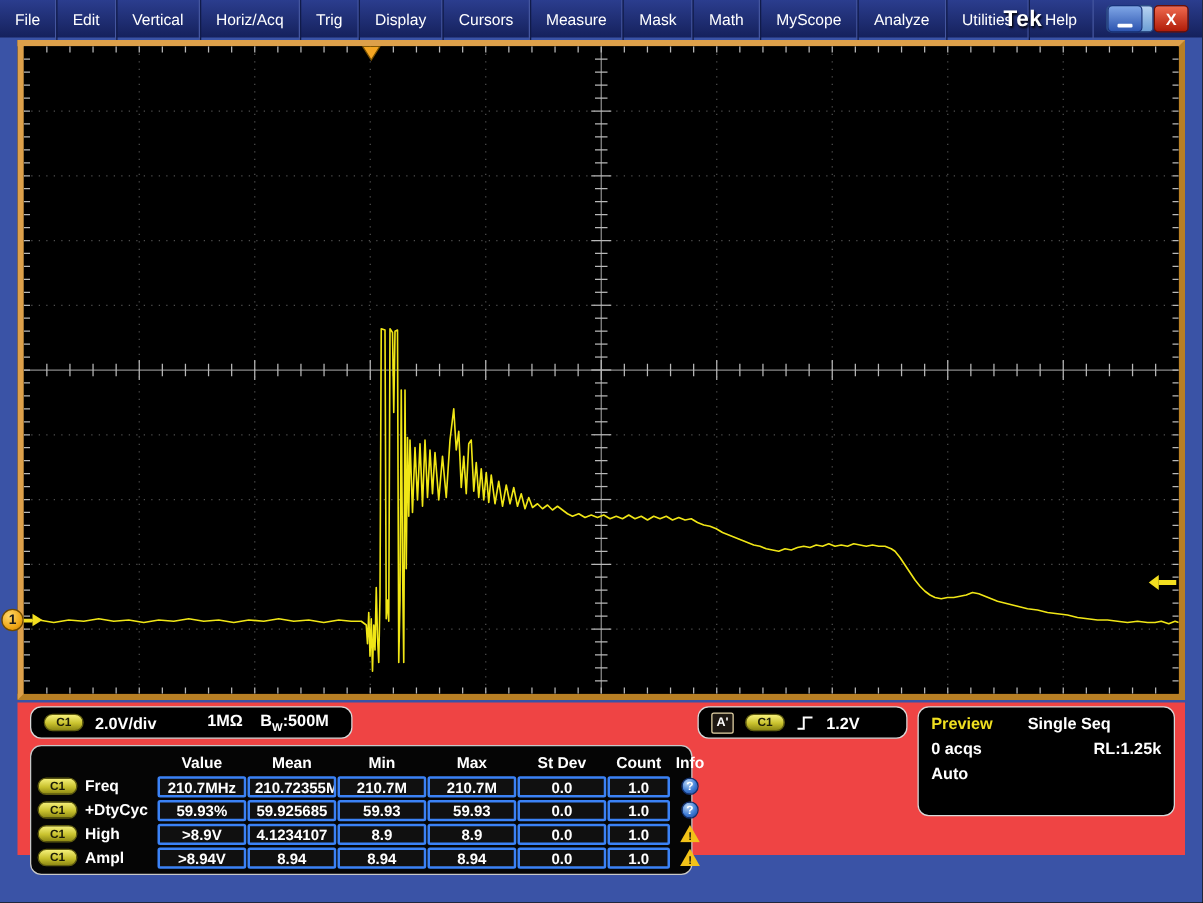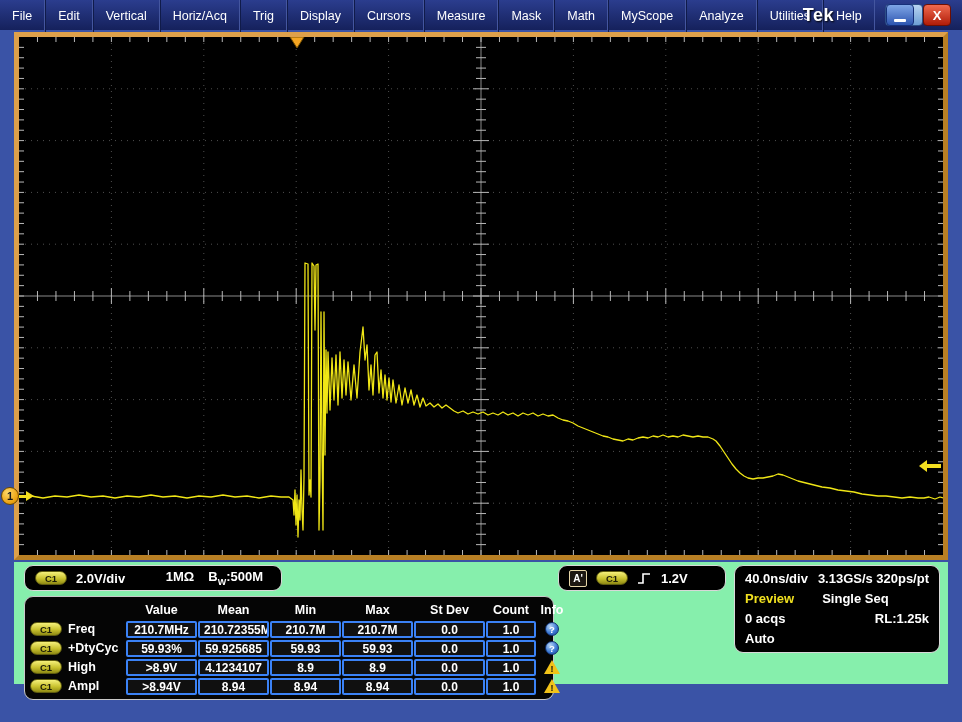--- a/index.html
+++ b/index.html
@@ -55,21 +55,21 @@
     display:flex; align-items:center; justify-content:center;
   }
   .ch1-arrow-bar { width:7px; height:3px; background:#f3df20; }
   .ch1-arrow-tip {
     width:0; height:0; border-top:5px solid transparent;
     border-bottom:5px solid transparent; border-left:8px solid #f3df20;
   }
   
   .bottom-panel {
     position:absolute; left:14px; top:562px; width:934px; height:122px;
-    background:#86efac; color:#fff;padding-left:32px;
+    background:#ef4444; color:#fff;padding-left:32px;
   }
   .readout-box {
     position:absolute; border:1.5px solid #d8d8d8; border-radius:9px;
     background:#000; display:flex; align-items:center;
     padding:0 10px; gap:9px; font-weight:bold; font-size:13px;
   }
   .v-box { left:10px; top:3px; width:258px; height:26px; }
   .t-box { left:544px; top:3px; width:168px; height:26px; }
   .acq-box {
     position:absolute; left:720px; top:3px; width:206px; height:88px;
@@ -506,25 +506,20 @@
       <span class="trg-src">A'</span>
       <span class="c1-badge">C1</span>
       <svg width="15" height="15">
         <polyline points="1,12 6,12 6,3 13,3" fill="none" stroke="#ffffff" stroke-width="1.6"></polyline>
       </svg>
       <span>1.2V</span>
     </div>
 
     <div class="acq-box">
       <div class="acq-row">
-        <span>40.0ns/div</span>
-        <span class="gap-sm">3.13GS/s</span>
-        <span class="ml-auto">320ps/pt</span>
-      </div>
-      <div class="acq-row">
         <span class="preview-txt">Preview</span>
         <span class="gap-md">Single Seq</span>
       </div>
       <div class="acq-row">
         <span>0 acqs</span>
         <span class="ml-auto">RL:1.25k</span>
       </div>
       <div class="acq-row">
         <span>Auto</span>
       </div>

